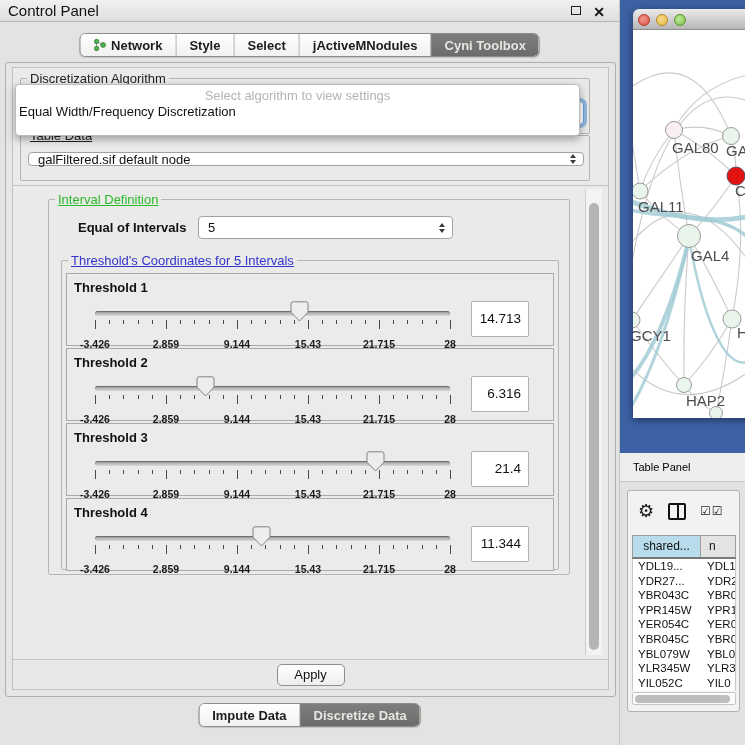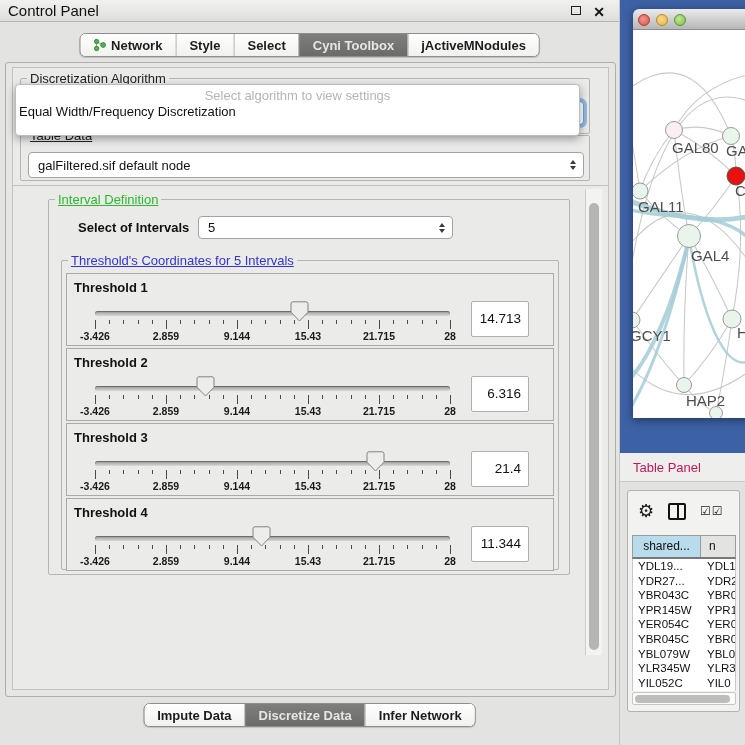--- a/index.html
+++ b/index.html
@@ -52,42 +52,42 @@
   .algo-combo { left:7px; top:22px; width:556px; height:24px; }
 
   
   .popup { position:absolute; left:2px; top:16px; width:565px; height:52px; background:#fff;
      border:1px solid #bcbcba; border-radius:4px; box-shadow:0 3px 9px rgba(0,0,0,.35); z-index:40; overflow:hidden; }
   .popup-hint { text-align:center; font-size:13px; color:#b4b4b4; padding-top:3px; height:19px; }
   .popup-item { font-size:13px; color:#111; padding-left:3px; height:16px; line-height:16px; }
   .popup-item.bold { font-weight:700; }
 
   .tabledata-group { left:7px; top:67px; width:570px; height:46px; }
-  .tabledata-combo { left:7px; top:16px; width:556px; height:26px; }
+  .tabledata-combo { left:7px; top:16px; width:556px; height:14px; }
 
   
   .scroll-area { position:absolute; left:0; top:117px; right:0; bottom:30px; border-top:1px solid #c2c2c0; overflow:hidden; }
   .panel-vscroll { position:absolute; right:6px; top:3px; bottom:4px; width:17px; background:#f3f3f1; border-left:1px solid #cccccb; }
   .panel-vscroll .pthumb { position:absolute; left:3px; width:10px; top:14px; bottom:5px; background:#b5b5b3; border-radius:6px; }
 
   .interval-group { left:35px; top:13px; width:522px; height:376px; }
   .noi-label { position:absolute; left:29px; top:20px; font-size:13px; font-weight:700; }
   .noi-combo { left:149px; top:16px; width:255px; height:23px; }
   .thr-group { left:12px; top:60px; width:498px; height:310px; }
 
   .thr-row { position:absolute; left:4px; width:488px; height:73px; border:1px solid #aaaaa8; background:#ebebe9; }
   .thr-label { position:absolute; left:7px; top:6px; font-size:13px; font-weight:700; }
   .thr-track { position:absolute; left:28px; top:37px; width:355px; height:5px; border-radius:3px;
      background:linear-gradient(#9a9a98,#d8d8d6); box-shadow:inset 0 1px 1px rgba(0,0,0,.35); }
   .thr-thumb { position:absolute; top:27px; width:19px; height:21px; }
   .ticks { position:absolute; left:28px; top:46px; width:355px; height:10px; }
   .ticks span { position:absolute; top:0; width:1px; background:#4a4a4a; }
   .ticks span.minor { height:4px; }
   .ticks span.major { height:9px; }
-  .scale-labels { position:absolute; left:28px; top:56px; width:355px; height:12px; }
+  .scale-labels { position:absolute; left:28px; top:64px; width:355px; height:12px; }
   .scale-labels span { position:absolute; transform:translateX(-50%); font-size:10.5px; font-weight:700; color:#1a1a1a; white-space:nowrap; }
   .thr-value { position:absolute; left:404px; top:27px; width:58px; height:36px; background:#fff;
      border:1px solid #b0b0ae; border-radius:2px; font-size:13.5px; text-align:right; line-height:34px; padding-right:7px; }
 
   .apply-bar { position:absolute; left:0; right:0; bottom:0; height:30px; background:#e8e8e6; border-top:1px solid #c6c6c4; z-index:10; }
   .apply-btn { position:absolute; left:50%; transform:translateX(-50%); top:4px; width:68px; height:22px;
      background:linear-gradient(#ffffff,#ededeb); border:1px solid #8e8e8c; border-radius:5px; font-size:13px; font-weight:400;
      font-family:"Liberation Sans",sans-serif; text-align:center; line-height:20px; }
 
   
@@ -97,21 +97,21 @@
      box-shadow:0 2px 8px rgba(0,0,0,.45); overflow:hidden; }
   .mac-titlebar { position:absolute; left:0; top:0; width:100%; height:21px;
      background:linear-gradient(#ebebeb,#b6b6b6); border-bottom:1px solid #8e8e8e; }
   .tl { position:absolute; top:4.5px; width:12px; height:12px; border-radius:50%; }
   .tl-red    { left:5px;  background:radial-gradient(circle at 4px 4px,#f2968c,#dd5144); border:1px solid #b2372e; }
   .tl-yellow { left:23px; background:radial-gradient(circle at 4px 4px,#f6d98c,#e8b73c); border:1px solid #b8892a; }
   .tl-green  { left:41px; background:radial-gradient(circle at 4px 4px,#c0e79a,#7cc043); border:1px solid #5a9334; }
   .net-canvas { position:absolute; left:0; top:21px; width:120px; height:388px; background:#fff; }
 
   .tp-header { position:absolute; left:0; top:453px; width:125px; height:29px; background:#eeeeec; border-bottom:1px solid #c8c8c6; }
-  .tp-header span { position:absolute; left:13px; top:0; line-height:29px; font-size:13px; color:#be185d; }
+  .tp-header span { position:absolute; left:13px; top:0; line-height:29px; font-size:11px; color:#000000; }
   .tp-body { position:absolute; left:0; top:482px; width:125px; height:263px; background:#e2e2e0; }
   .table-card { position:absolute; left:7px; top:8px; width:113px; height:222px; background:#f2f2f0;
      border:1px solid #b2b2b0; border-radius:3px; overflow:hidden; }
   .tp-toolbar { position:absolute; left:0; top:0; width:100%; height:40px; }
   .gear-ic { position:absolute; left:10px; top:9px; font-size:18px; color:#1c1c1c; }
   .cols-ic { position:absolute; left:40px; top:12px; width:18px; height:17px; border:2px solid #111; border-radius:2px; }
   .cols-ic i { position:absolute; left:50%; top:0; bottom:0; width:2px; background:#111; }
   .checks-ic { position:absolute; left:72px; top:13px; font-size:12px; letter-spacing:1px; color:#222; }
   .tp-table { position:absolute; left:4px; top:44px; right:3px; bottom:6px; }
   .tp-head { display:flex; height:24px; border:1px solid #9c9c9a; border-bottom:2px solid #787876; }
@@ -150,25 +150,25 @@
         </svg>
       </span>
       <span>Network</span>
     </div>
     <div class="tab">
         <span>Style</span>
       </div>
     <div class="tab">
         <span>Select</span>
       </div>
+    <div class="tab">
+        <span>jActiveMNodules</span>
+      </div>
     <div class="tab sel">
         <span>Cyni Toolbox</span>
-      </div>
-    <div class="tab">
-        <span>jActiveMNodules</span>
       </div>
   </div>
 
   <div class="outer-panel">
     <div class="inner-panel">
 
       <div class="group algo-group">
         <span class="group-title t-dark">Discretization Algorithm</span>
         <div class="combo focused algo-combo">
           <span class="stepper">
@@ -192,21 +192,21 @@
               <i class="down"></i>
             </span>
         </div>
       </div>
 
       <div class="scroll-area">
 
         <div class="group interval-group">
           <span class="group-title t-green">Interval Definition</span>
 
-          <span class="noi-label">Select of Intervals</span>
+          <span class="noi-label">Equal of Intervals</span>
           <div class="combo noi-combo">
             <span>5</span>
             <span class="stepper">
                 <i class="up"></i>
                 <i class="down"></i>
               </span>
           </div>
 
           <div class="group thr-group">
             <span class="group-title t-blue">Threshold's Coordinates for 5 Intervals</span>
@@ -391,33 +391,33 @@
               <div class="thr-value">11.344</div>
             </div>
           </div>
         </div>
 
         <div class="panel-vscroll">
             <div class="pthumb"></div>
           </div>
       </div>
 
+      <div class="apply-bar">
+        <div class="apply-btn">Apply</div>
+      </div>
 
     </div>
   </div>
 
   <div class="seg seg-bottom">
     <div class="tab">
         <span>Impute Data</span>
       </div>
     <div class="tab sel">
         <span>Discretize Data</span>
-      </div>
-    <div class="tab">
-        <span>Infer Network</span>
       </div>
   </div>
 </div>
 
 <div class="right-side">
 
   <div class="net-frame">
     <div class="mac-window">
       <div class="mac-titlebar">
         <span class="tl tl-red"></span>

